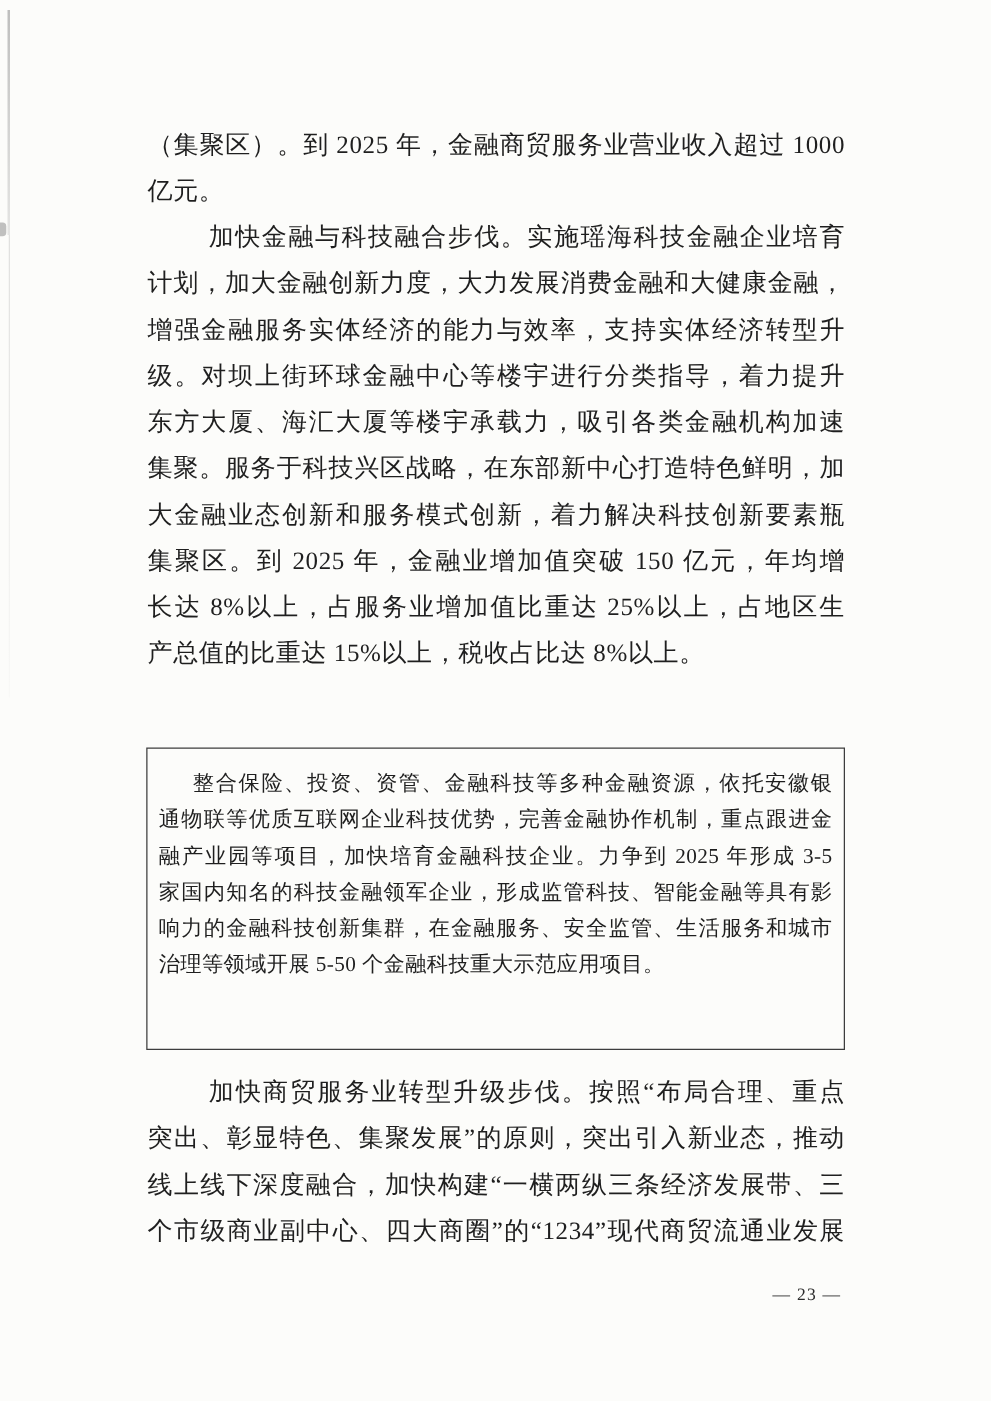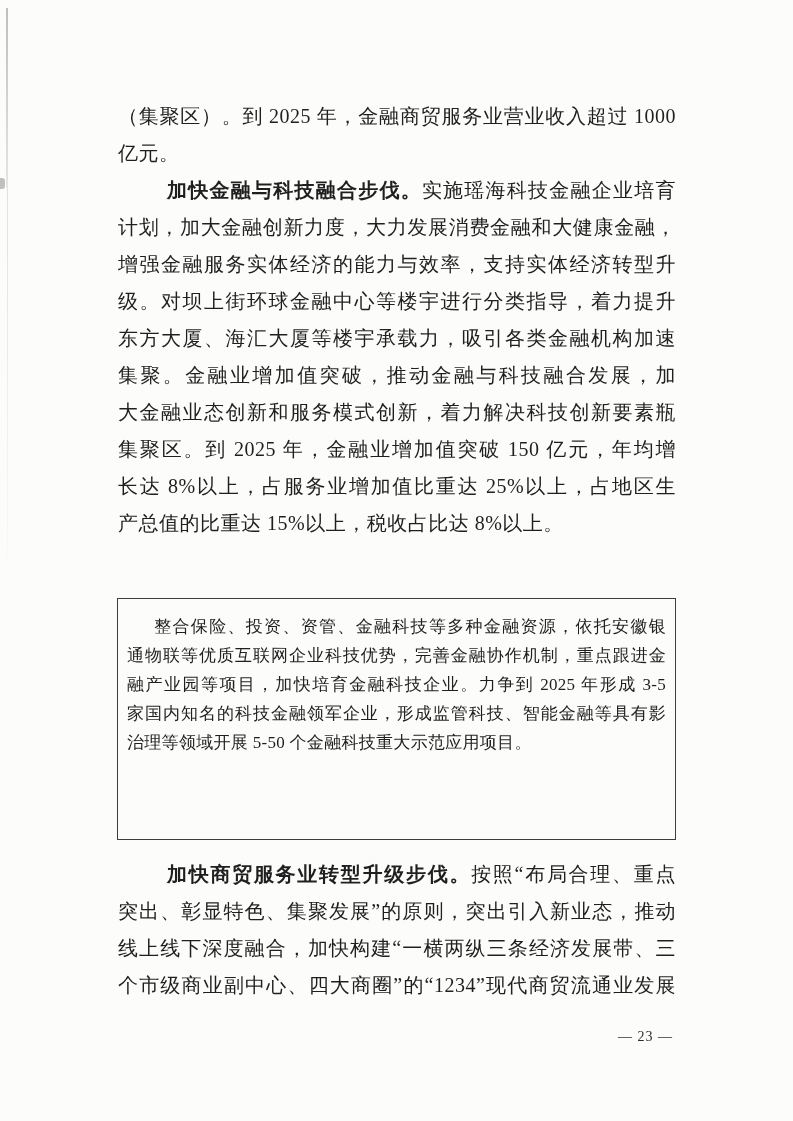--- a/index.html
+++ b/index.html
@@ -50,21 +50,21 @@
   }
   .line {
     text-align: justify;
     text-align-last: justify;
   }
   .col .line:last-child { text-align-last: left; }
   .col.cont .line:last-child { text-align-last: justify; }
   .col[data-lead] .line:first-child { text-indent: 2.45em; }
   b.lead {
     font-family: "Liberation Sans", "DejaVu Sans", sans-serif;
-    font-weight: 700;
+    font-weight: 400;
     letter-spacing: 0.5px;
   }
   .block1 { top: 98px; }
   .block2 { top: 172px; }
   .block3 { top: 856px; }
   .callout-box {
     position: absolute;
     left: 117px; top: 598px;
     width: 557px; height: 240px;
     border: 1.6px solid var(--border);
@@ -111,33 +111,34 @@
       <div class="line">（集聚区）。到 2025 年，金融商贸服务业营业收入超过 1000</div>
       <div class="line">亿元。</div>
     </div>
 
   <div class="col block2" data-lead="document.para_finance_tech.lead">
       <div class="line"><b class="lead">加快金融与科技融合步伐。</b>实施瑶海科技金融企业培育</div>
       <div class="line">计划，加大金融创新力度，大力发展消费金融和大健康金融，</div>
       <div class="line">增强金融服务实体经济的能力与效率，支持实体经济转型升</div>
       <div class="line">级。对坝上街环球金融中心等楼宇进行分类指导，着力提升</div>
       <div class="line">东方大厦、海汇大厦等楼宇承载力，吸引各类金融机构加速</div>
-      <div class="line">集聚。金融业增加值突破，推动金融与科技融合发展，加</div>
+      <div class="line">集聚。服务于科技兴区战略，在东部新中心打造特色鲜明，加</div>
       <div class="line">大金融业态创新和服务模式创新，着力解决科技创新要素瓶</div>
       <div class="line">集聚区。到 2025 年，金融业增加值突破 150 亿元，年均增</div>
       <div class="line">长达 8%以上，占服务业增加值比重达 25%以上，占地区生</div>
       <div class="line">产总值的比重达 15%以上，税收占比达 8%以上。</div>
     </div>
 
   <div class="callout-box">
     <div class="box-body">
         <div class="line">整合保险、投资、资管、金融科技等多种金融资源，依托安徽银</div>
         <div class="line">通物联等优质互联网企业科技优势，完善金融协作机制，重点跟进金</div>
         <div class="line">融产业园等项目，加快培育金融科技企业。力争到 2025 年形成 3-5</div>
         <div class="line">家国内知名的科技金融领军企业，形成监管科技、智能金融等具有影</div>
+        <div class="line">响力的金融科技创新集群，在金融服务、安全监管、生活服务和城市</div>
         <div class="line">治理等领域开展 5-50 个金融科技重大示范应用项目。</div>
       </div>
   </div>
 
   <div class="col block3 cont" data-lead="document.para_commerce.lead">
       <div class="line"><b class="lead">加快商贸服务业转型升级步伐。</b>按照“布局合理、重点</div>
       <div class="line">突出、彰显特色、集聚发展”的原则，突出引入新业态，推动</div>
       <div class="line">线上线下深度融合，加快构建“一横两纵三条经济发展带、三</div>
       <div class="line">个市级商业副中心、四大商圈”的“1234”现代商贸流通业发展</div>
     </div>

